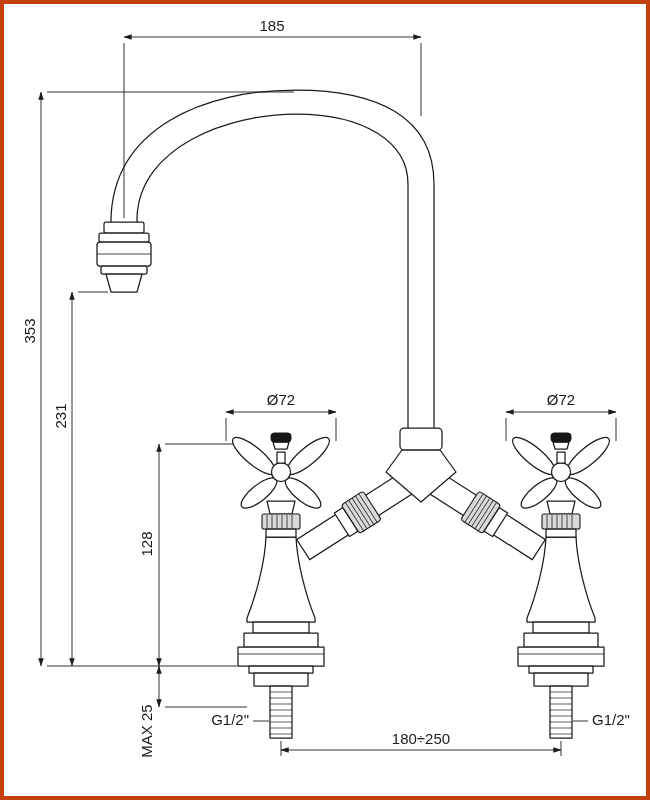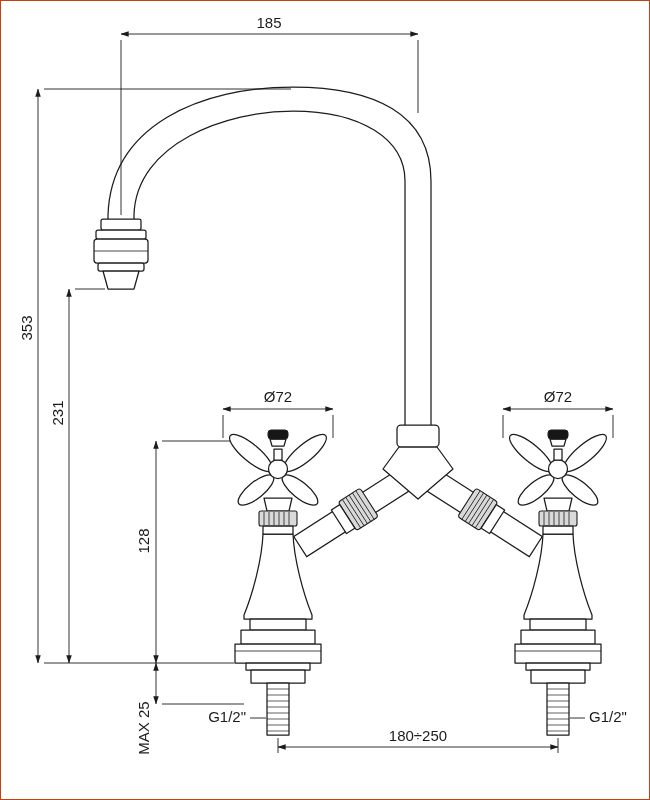--- a/index.html
+++ b/index.html
@@ -1,16 +1,16 @@
 <!DOCTYPE html>
 <html><head>
 <meta charset="utf-8">
 <style>
   html,body{margin:0;padding:0;background:#ffffff;}
-  .stage{width:650px;height:800px;position:relative;background:#ffffff;border:1px solid #c2410c;box-sizing:border-box;overflow:hidden;}
+  .stage{width:650px;height:800px;position:relative;background:#ffffff;border:4px solid #c2410c;box-sizing:border-box;overflow:hidden;}
   svg{display:block;}
   .dim{stroke:#1c1c1e;stroke-width:0.9;fill:none;}
   .ext{stroke:#1c1c1e;stroke-width:0.9;fill:none;}
   .obj{stroke:#1c1c1e;stroke-width:1.25;fill:none;stroke-linejoin:round;stroke-linecap:round;}
   .objf{stroke:#1c1c1e;stroke-width:1.25;fill:#ffffff;stroke-linejoin:round;}
   .objg{stroke:#1c1c1e;stroke-width:1.1;fill:#d9d9d9;stroke-linejoin:round;}
   .rib{stroke:#1c1c1e;stroke-width:0.8;}
   .thread{stroke:#1c1c1e;stroke-width:0.7;}
   .dark{stroke:#1c1c1e;stroke-width:1;fill:#161616;}
   .dim-text{font:15px "Liberation Sans", sans-serif;fill:#1b1b1b;}

